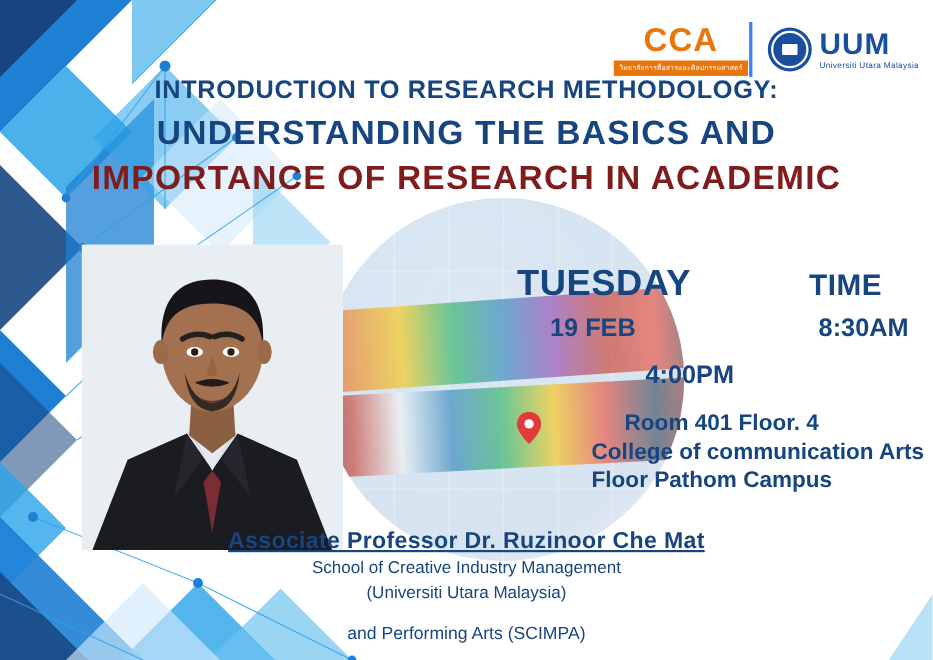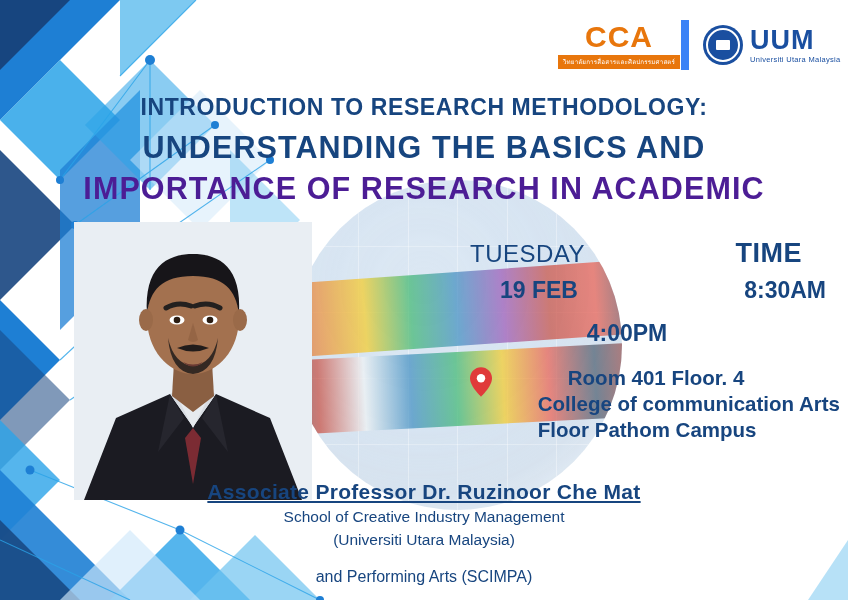--- a/index.html
+++ b/index.html
@@ -38,46 +38,46 @@
     position:absolute;left:0;right:0;height:1px;background:rgba(255,255,255,.3);
   }
 
   
   #logos{position:absolute;left:560px;top:14px;height:62px;display:flex;align-items:center;gap:3px;}
   .cca-logo{
     width:118px;height:58px;display:flex;flex-direction:column;align-items:center;justify-content:center;
   }
   .cca-top{font-size:30px;font-weight:bold;color:#e8760c;letter-spacing:1px;line-height:1;font-family:"Liberation Sans",sans-serif;}
   .cca-bar{margin-top:3px;background:#e8760c;color:#fff;font-size:6.2px;padding:2px 5px;letter-spacing:.2px;white-space:nowrap;}
-  .uum-logo{display:flex;align-items:center;gap:7px;border-left:8px solid #3b82f6;padding-left:14px;height:50px;}
+  .uum-logo{display:flex;align-items:center;gap:7px;border-left:3px solid #3b82f6;padding-left:14px;height:50px;}
   .uum-seal{width:40px;height:40px;border-radius:50%;background:#1a4fa0;position:relative;display:flex;align-items:center;justify-content:center;}
   .uum-seal:after{content:"";position:absolute;width:30px;height:30px;border-radius:50%;border:2px solid #fff;}
   .uum-seal .bk{width:14px;height:10px;background:#fff;border-radius:1px;position:relative;z-index:2;}
   .uum-text{display:flex;flex-direction:column;line-height:1;}
   .uum-main{font-size:27px;font-weight:bold;color:#1a4fa0;letter-spacing:1px;}
   .uum-sub{font-size:7.5px;color:#1a4fa0;letter-spacing:.3px;margin-top:2px;}
 
   
-  #title-block{position:absolute;left:0;top:94px;width:848px;text-align:center;}
+  #title-block{position:absolute;left:0;top:68px;width:848px;text-align:center;}
   #t1{font-size:23px;font-weight:bold;color:#17457f;letter-spacing:.6px;font-family:"Liberation Sans",sans-serif;}
   #t2{font-size:30.5px;font-weight:bold;color:#17457f;letter-spacing:1.1px;margin-top:9px;white-space:nowrap;}
-  #t3{font-size:30.5px;font-weight:bold;color:#4c1d95;letter-spacing:1.1px;margin-top:6px;white-space:nowrap;}
+  #t3{font-size:30.5px;font-weight:bold;color:#7f1d1d;letter-spacing:1.1px;margin-top:6px;white-space:nowrap;}
 
   
   #photo-wrap{
     position:absolute;left:74px;top:222px;width:238px;height:278px;overflow:hidden;
   }
   #photo{
     position:absolute;left:0;top:0;width:238px;height:278px;
   }
 
   
   #info{position:absolute;left:470px;top:238px;width:370px;color:#17457f;}
   .row-day{display:flex;justify-content:space-between;align-items:baseline;}
-  .day{font-size:24px;font-weight:normal;letter-spacing:.5px;}
+  .day{font-size:33px;font-weight:bold;letter-spacing:.5px;}
   .timelabel{font-size:27px;font-weight:bold;letter-spacing:.5px;padding-right:38px;}
   .row2{display:flex;justify-content:space-between;align-items:baseline;margin-top:8px;}
   .date{font-size:23px;font-weight:bold;padding-left:30px;}
   .time1{font-size:23px;font-weight:bold;padding-right:14px;}
   .row3{text-align:center;margin-top:16px;padding-right:56px;}
   .time2{font-size:23px;font-weight:bold;}
 
   .venue{margin-top:18px;display:flex;align-items:flex-start;gap:8px;justify-content:space-between;}
   .pin{width:22px;height:30px;flex:0 0 22px;margin-top:2px;}
   .venue-lines{font-size:20.5px;font-weight:bold;line-height:1.28;}

